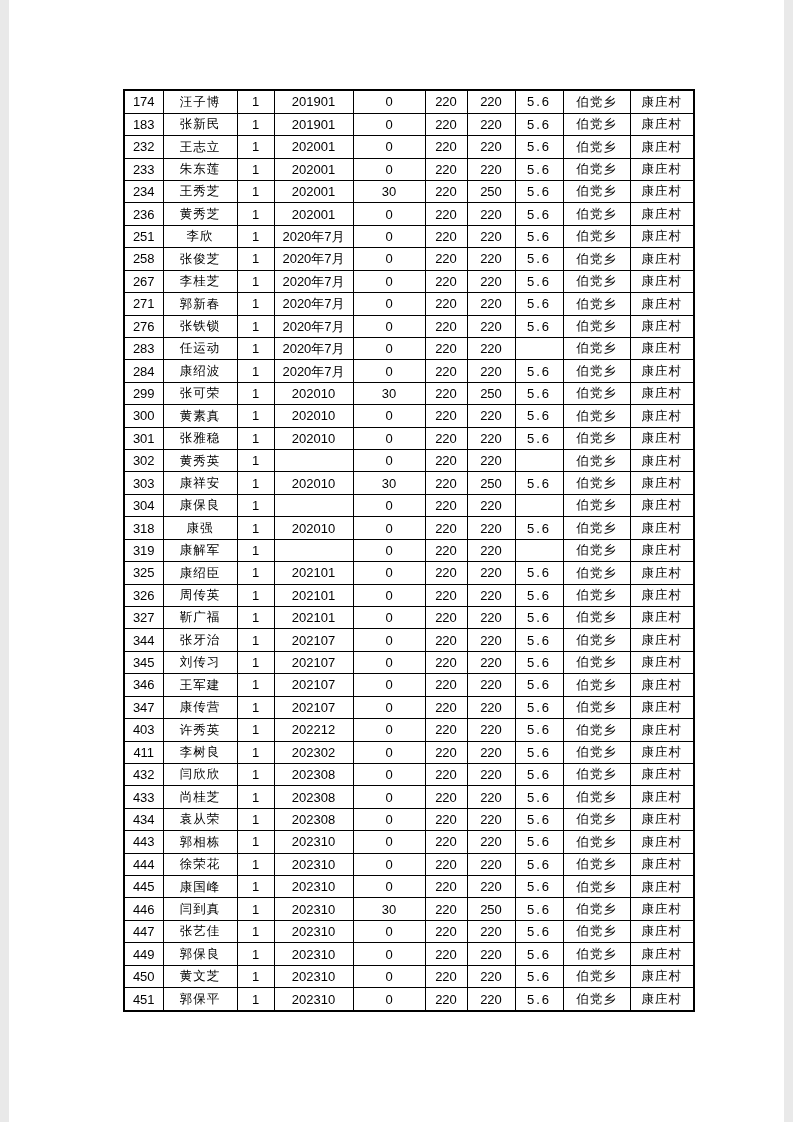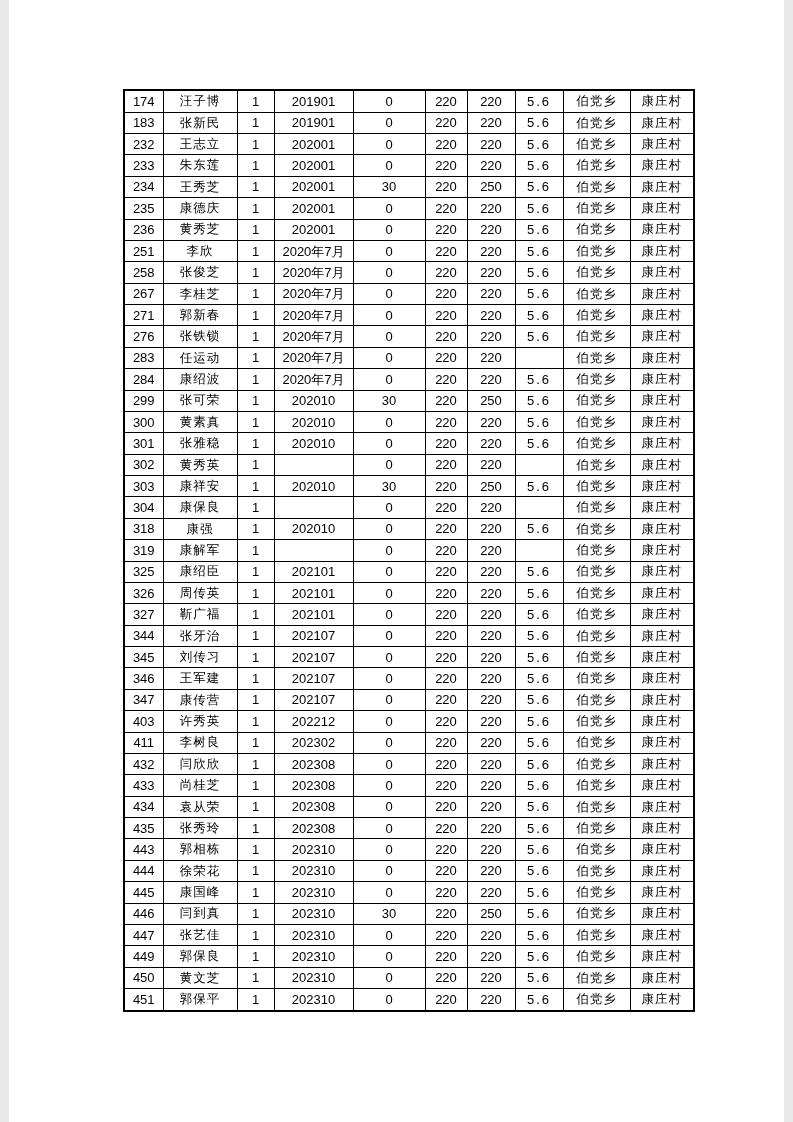--- a/index.html
+++ b/index.html
@@ -125,32 +125,20 @@
           <td class="col-qty">1</td>
           <td class="col-date">202001</td>
           <td class="col-adj">30</td>
           <td class="col-base">220</td>
           <td class="col-total">250</td>
           <td class="col-rate">5.6</td>
           <td class="col-town">伯党乡</td>
           <td class="col-village">康庄村</td>
         </tr>
         <tr>
-          <td class="col-id">235</td>
-          <td class="col-name">康德庆</td>
-          <td class="col-qty">1</td>
-          <td class="col-date">202001</td>
-          <td class="col-adj">0</td>
-          <td class="col-base">220</td>
-          <td class="col-total">220</td>
-          <td class="col-rate">5.6</td>
-          <td class="col-town">伯党乡</td>
-          <td class="col-village">康庄村</td>
-        </tr>
-        <tr>
           <td class="col-id">236</td>
           <td class="col-name">黄秀芝</td>
           <td class="col-qty">1</td>
           <td class="col-date">202001</td>
           <td class="col-adj">0</td>
           <td class="col-base">220</td>
           <td class="col-total">220</td>
           <td class="col-rate">5.6</td>
           <td class="col-town">伯党乡</td>
           <td class="col-village">康庄村</td>
@@ -463,32 +451,20 @@
           <td class="col-adj">0</td>
           <td class="col-base">220</td>
           <td class="col-total">220</td>
           <td class="col-rate">5.6</td>
           <td class="col-town">伯党乡</td>
           <td class="col-village">康庄村</td>
         </tr>
         <tr>
           <td class="col-id">434</td>
           <td class="col-name">袁从荣</td>
-          <td class="col-qty">1</td>
-          <td class="col-date">202308</td>
-          <td class="col-adj">0</td>
-          <td class="col-base">220</td>
-          <td class="col-total">220</td>
-          <td class="col-rate">5.6</td>
-          <td class="col-town">伯党乡</td>
-          <td class="col-village">康庄村</td>
-        </tr>
-        <tr>
-          <td class="col-id">435</td>
-          <td class="col-name">张秀玲</td>
           <td class="col-qty">1</td>
           <td class="col-date">202308</td>
           <td class="col-adj">0</td>
           <td class="col-base">220</td>
           <td class="col-total">220</td>
           <td class="col-rate">5.6</td>
           <td class="col-town">伯党乡</td>
           <td class="col-village">康庄村</td>
         </tr>
         <tr>

